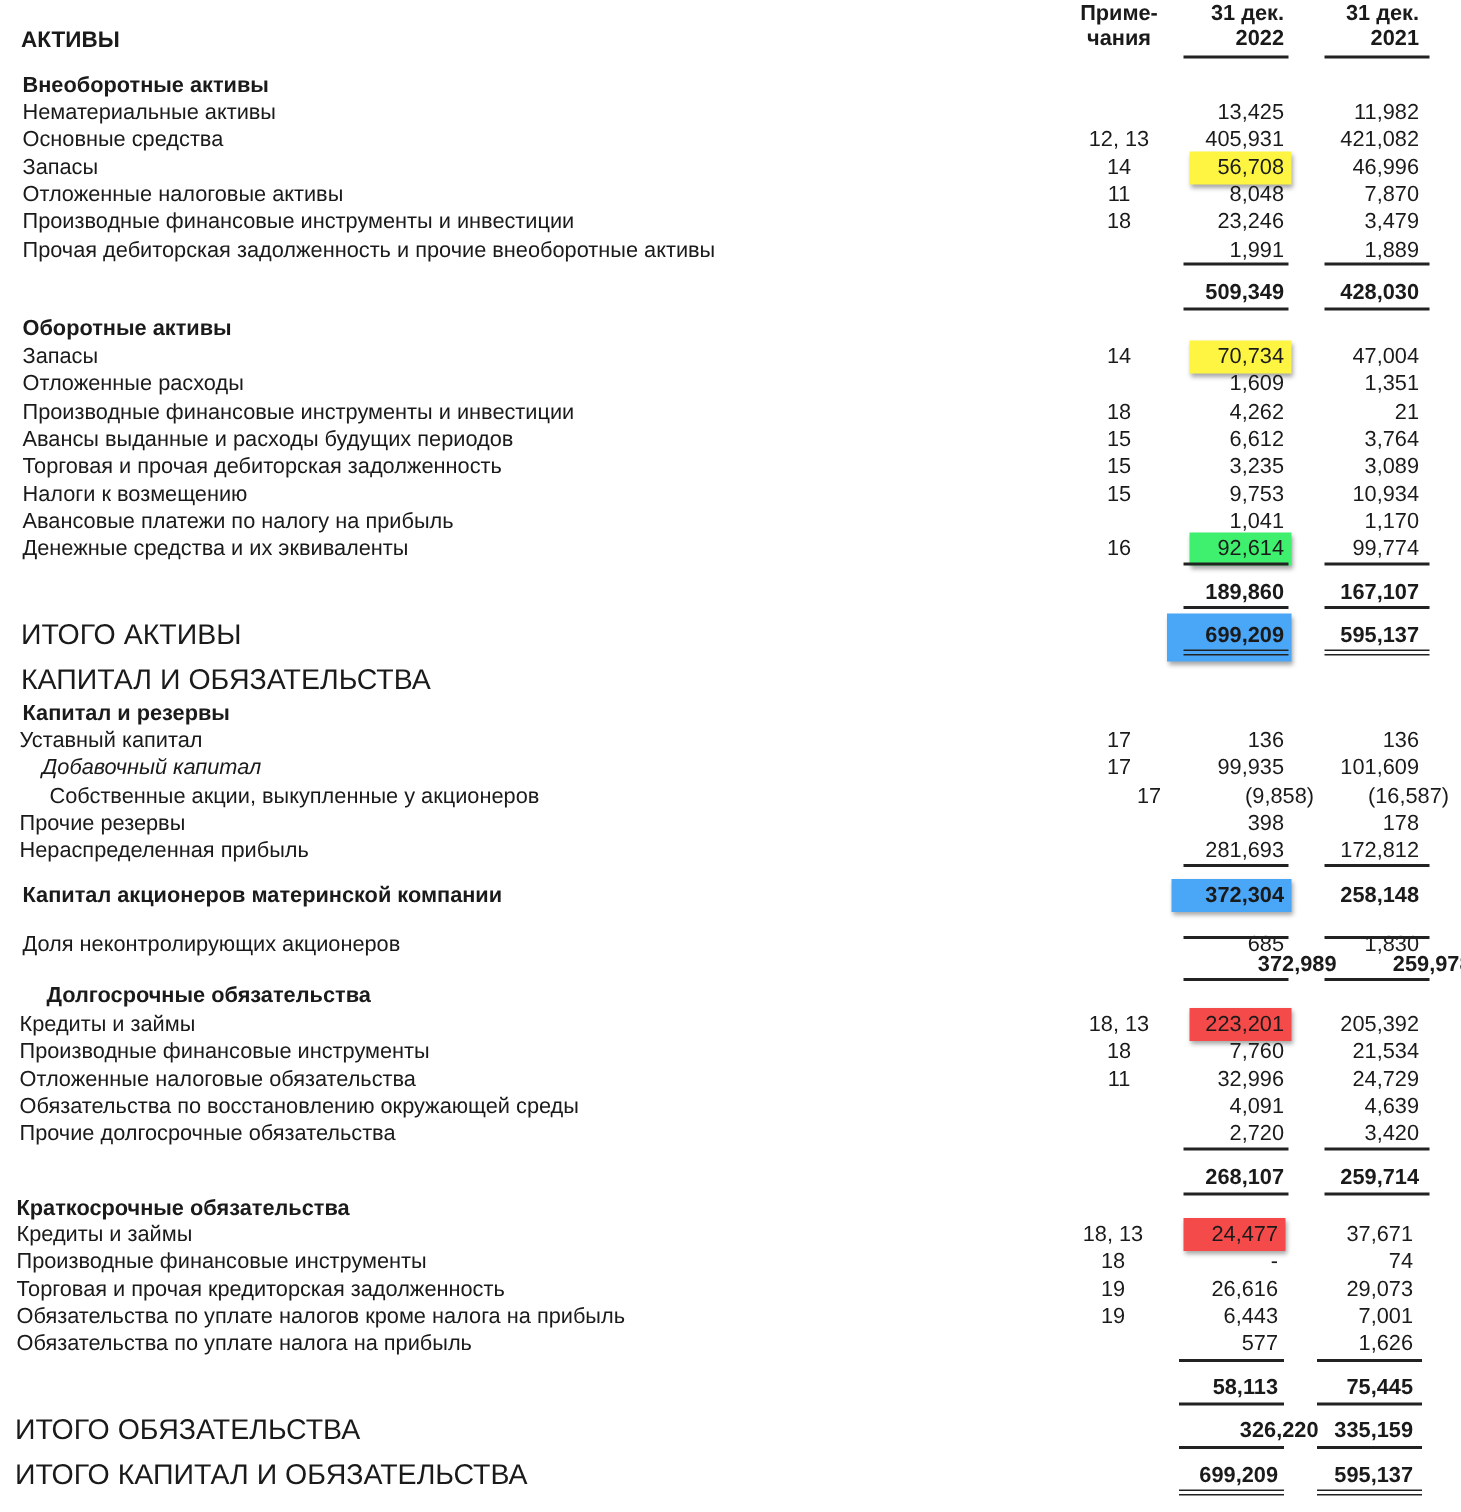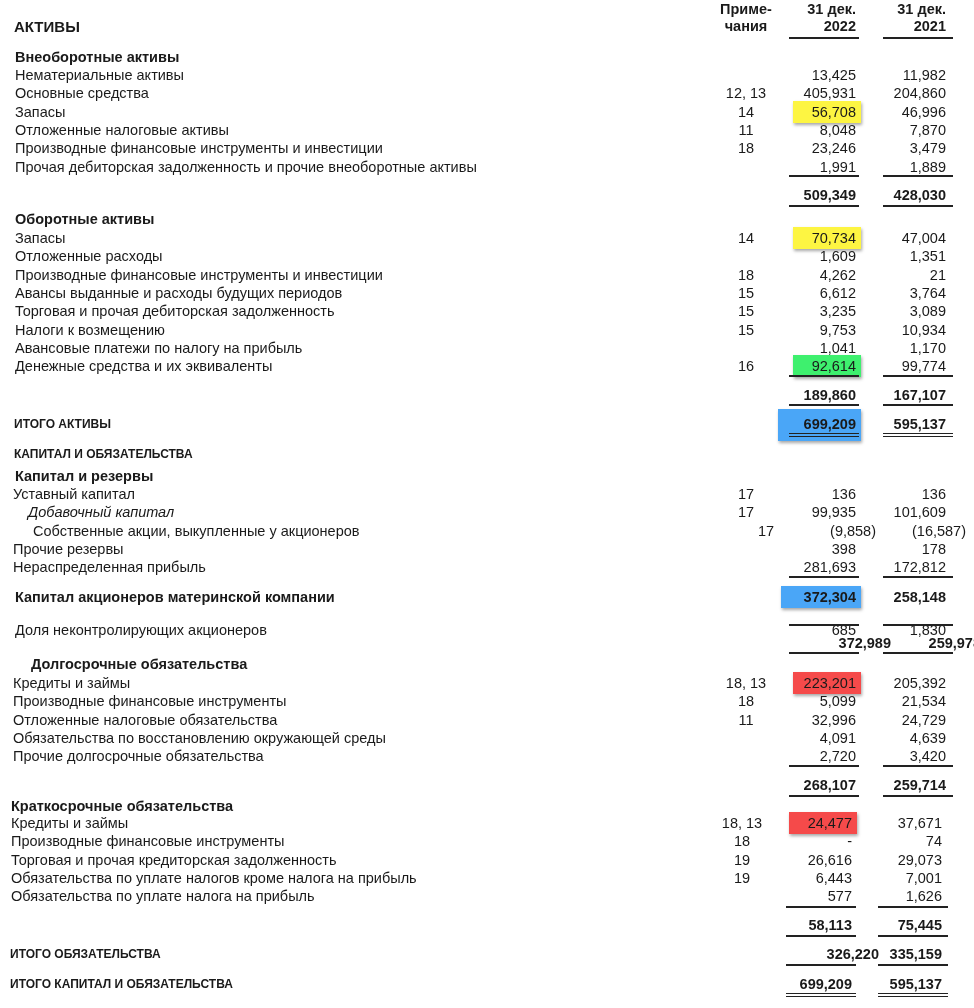--- a/index.html
+++ b/index.html
@@ -2,21 +2,21 @@
 <html><head>
 <meta charset="utf-8">
 <style>
   html, body { margin: 0; padding: 0; background: #ffffff; }
   body { width: 974px; height: 1008px; position: relative; overflow: hidden;
          font-family: "Liberation Sans", sans-serif; color: #1a1a1a; font-size: 14.5px; }
   .page { position: absolute; left: 0; top: 0; width: 974px; height: 1008px; }
   .row { position: absolute; left: 0; width: 974px; height: 18px; }
   .lbl { position: absolute; left: 15px; top: 0; white-space: nowrap; line-height: 18px; }
   .lbl.b { font-weight: bold; }
-  .lbl.big { font-weight: bold; font-size: 12px; left: 14px; }
+  .lbl.big { font-weight: normal; font-size: 19px; left: 14px; }
   .note { position: absolute; left: 712px; width: 68px; text-align: center; top: 0; line-height: 18px; }
   .v1 { position: absolute; left: 790px; width: 66px; text-align: right; top: 0; line-height: 18px; }
   .v2 { position: absolute; left: 882px; width: 64px; text-align: right; top: 0; line-height: 18px; }
   .bold { font-weight: bold; }
   .hl { position: absolute; left: 793px; width: 68px; height: 22px; top: -2px; box-shadow: 1px 2px 3px rgba(0,0,0,0.35); }
   .hl.wide { left: 778px; width: 83px; height: 32px; top: -6px; }
   .line { position: absolute; height: 0; border-top: 2px solid #222; }
   .l1 { left: 789px; width: 70px; }
   .l2 { left: 883px; width: 70px; }
   .dbl { border-top: 4px double #222; height: 0; }
@@ -44,21 +44,21 @@
       <div class="row" style="top: 66px;">
         <span class="lbl">Нематериальные активы</span>
         <span class="note"></span>
         <span class="v1">13,425</span>
         <span class="v2">11,982</span>
       </div>
       <div class="row" style="top: 84.3px;">
         <span class="lbl">Основные средства</span>
         <span class="note">12, 13</span>
         <span class="v1">405,931</span>
-        <span class="v2">204,860</span>
+        <span class="v2">421,082</span>
       </div>
       <div class="row" style="top: 102.6px;">
         <span class="hl" style="background: rgb(253, 245, 66);"></span>
         <span class="lbl">Запасы</span>
         <span class="note">14</span>
         <span class="v1">56,708</span>
         <span class="v2">46,996</span>
       </div>
       <div class="row" style="top: 120.9px;">
         <span class="lbl">Отложенные налоговые активы</span>
@@ -228,21 +228,21 @@
       <div class="row" style="top: 674px;">
         <span class="hl" style="background: rgb(245, 74, 74);"></span>
         <span class="lbl" style="left: 13px;">Кредиты и займы</span>
         <span class="note">18, 13</span>
         <span class="v1">223,201</span>
         <span class="v2">205,392</span>
       </div>
       <div class="row" style="top: 692.3px;">
         <span class="lbl" style="left: 13px;">Производные финансовые инструменты</span>
         <span class="note">18</span>
-        <span class="v1">5,099</span>
+        <span class="v1">7,760</span>
         <span class="v2">21,534</span>
       </div>
       <div class="row" style="top: 710.6px;">
         <span class="lbl" style="left: 13px;">Отложенные налоговые обязательства</span>
         <span class="note">11</span>
         <span class="v1">32,996</span>
         <span class="v2">24,729</span>
       </div>
       <div class="row" style="top: 728.9px;">
         <span class="lbl" style="left: 13px;">Обязательства по восстановлению окружающей среды</span>

